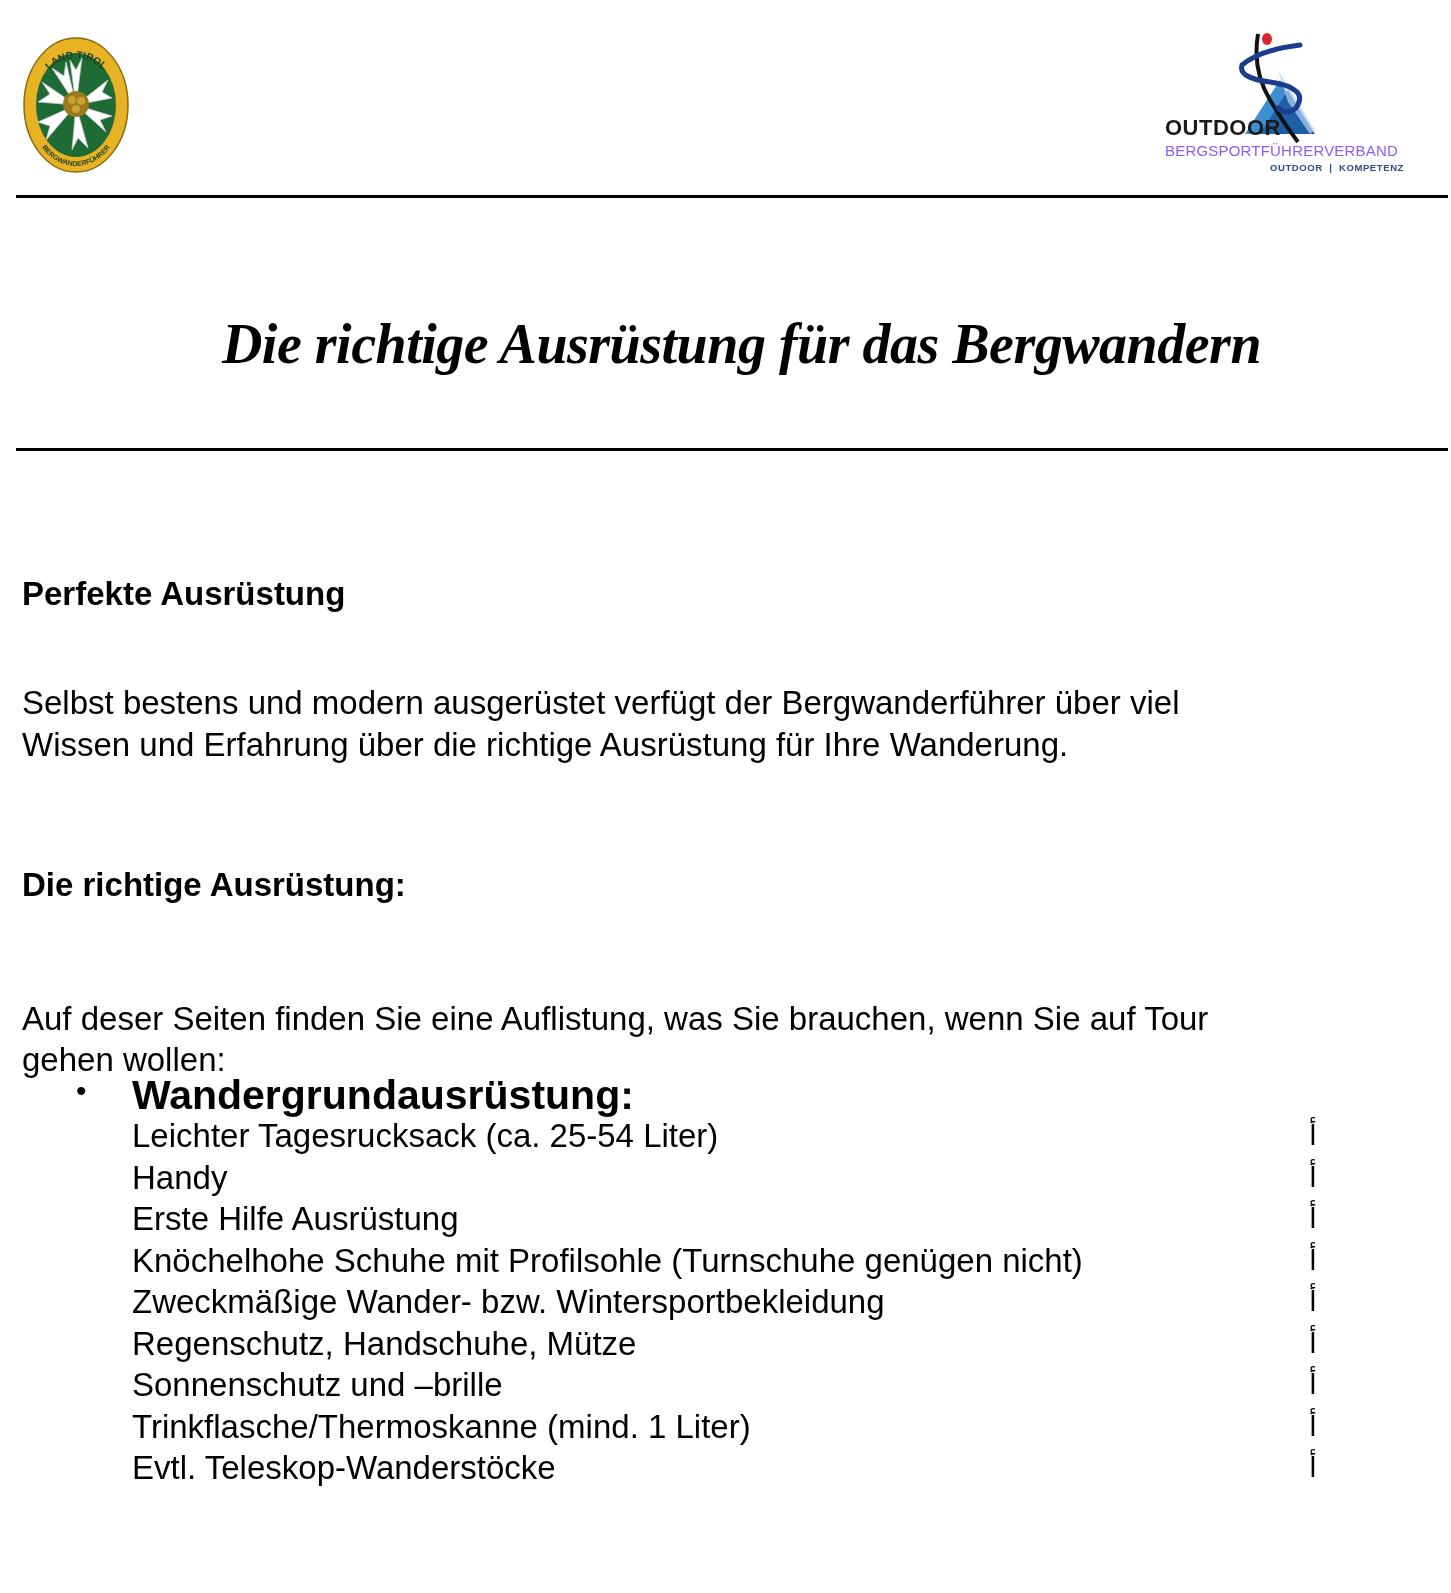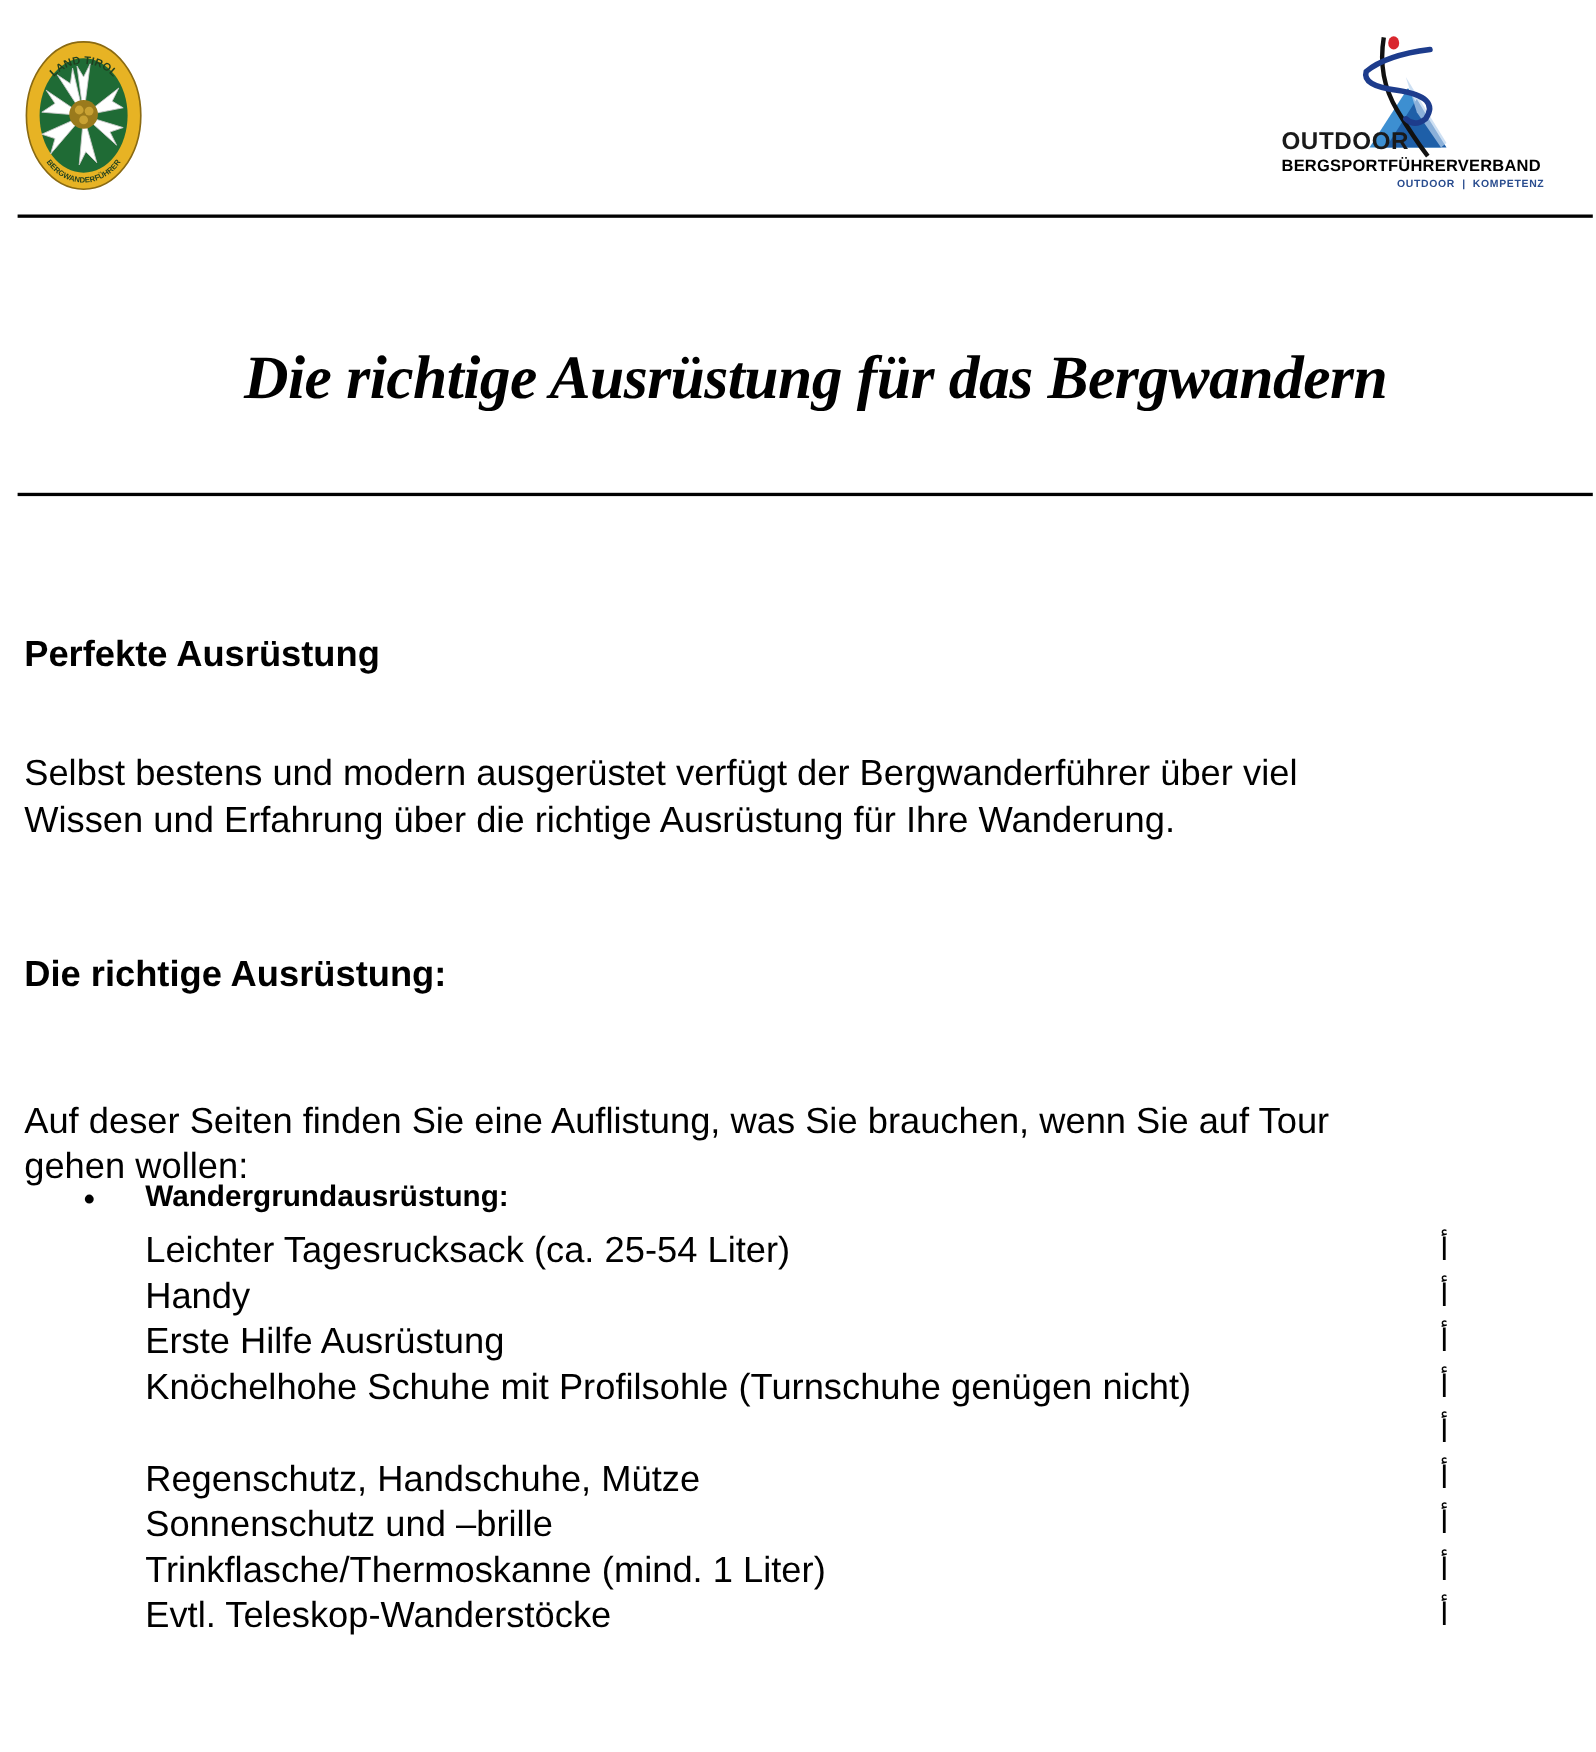--- a/index.html
+++ b/index.html
@@ -24,21 +24,21 @@
     .logo-right {
       left: 1160px; top: 30px; width: 250px; height: 150px;
     }
     .org-name-1 {
       left: 1165px; top: 115px;
       font-size: 22px; font-weight: bold; color: #1a1a1a;
       letter-spacing: 0.5px;
     }
     .org-name-2 {
       left: 1165px; top: 142px;
-      font-size: 15px; font-weight: bold; color: #000000;
+      font-size: 15px; font-weight: normal; color: #8b5cf6;
       letter-spacing: 0.2px;
     }
     .org-tag {
       left: 1270px; top: 162px;
       font-size: 9.5px; font-weight: bold; color: #2a4d8f;
       letter-spacing: 0.6px;
       white-space: pre;
     }
 
     
@@ -65,21 +65,21 @@
       left: 22px; width: 1350px;
       font-size: 33px; line-height: 42px; margin-top: 25px;
     }
 
     .bullet {
       left: 76px; top: 1074px;
       font-size: 30px;
     }
     .list-title {
       left: 132px; top: 1072px;
-      font-size: 27px; font-weight: bold;
+      font-size: 41px; font-weight: bold;
     }
     .list {
       left: 132px; top: 1115px; width: 1200px;
       margin: 0; padding: 0; list-style: none;
     }
     .list li {
       position: relative;
       font-size: 33px;
       height: 41.5px;
       line-height: 41.5px;
@@ -157,18 +157,18 @@
   <div>gehen wollen:</div>
 </div>
 
 <div class="abs bullet">•</div>
 <div class="abs list-title">Wandergrundausrüstung:</div>
 <ul class="abs list">
   <li><span>Leichter Tagesrucksack (ca. 25-54 Liter)</span><span class="check">أ</span></li>
   <li><span>Handy</span><span class="check">أ</span></li>
   <li><span>Erste Hilfe Ausrüstung</span><span class="check">أ</span></li>
   <li><span>Knöchelhohe Schuhe mit Profilsohle (Turnschuhe genügen nicht)</span><span class="check">أ</span></li>
-  <li><span class="check">أ</span></li>
+  <li><span>Zweckmäßige Wander- bzw. Wintersportbekleidung</span><span class="check">أ</span></li>
   <li><span>Regenschutz, Handschuhe, Mütze</span><span class="check">أ</span></li>
   <li><span>Sonnenschutz und –brille</span><span class="check">أ</span></li>
   <li><span>Trinkflasche/Thermoskanne (mind. 1 Liter)</span><span class="check">أ</span></li>
   <li><span>Evtl. Teleskop-Wanderstöcke</span><span class="check">أ</span></li>
 </ul>
 
 </body></html>

